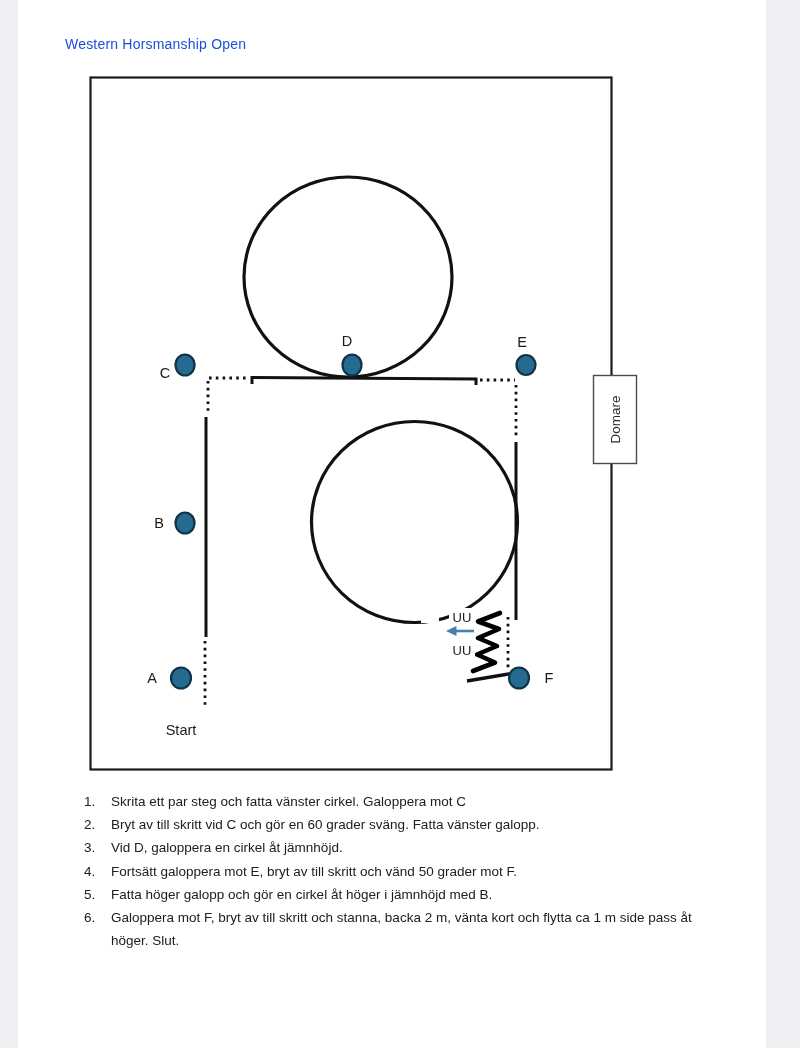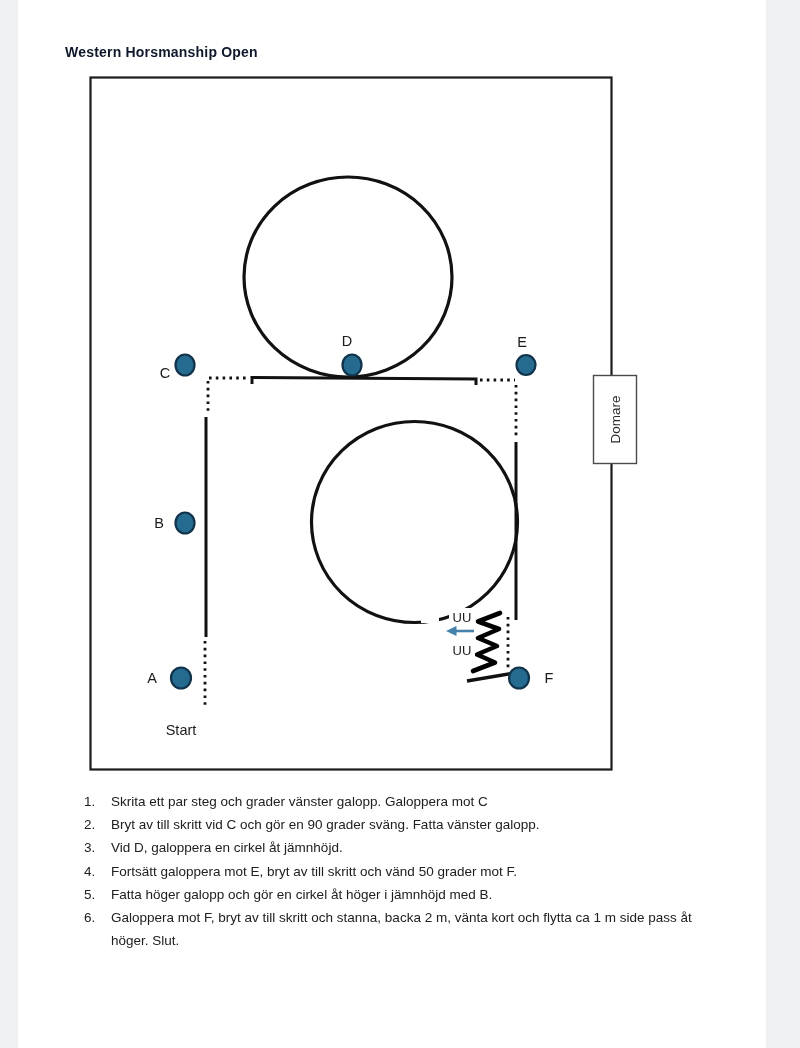--- a/index.html
+++ b/index.html
@@ -8,22 +8,22 @@
     background:#eef0f4;
     font-family:"Liberation Sans",sans-serif;
     position:relative;overflow:hidden;
   }
   .page{
     position:absolute;left:18px;top:0;
     width:748px;height:1048px;
     background:#ffffff;
   }
   .doc-title{
-    position:absolute;left:65px;top:44px;
-    font-size:14px;font-weight:bold;color:#0f172a;
+    position:absolute;left:65px;top:36px;
+    font-size:14px;font-weight:normal;color:#1d4ed8;
     letter-spacing:.2px;
   }
   svg.diagram{position:absolute;left:0;top:0;}
   .instr{
     position:absolute;left:84px;top:790px;width:614px;
     font-size:13.5px;color:#202020;line-height:23.2px;
   }
   .instr-row{display:flex;}
   .instr-num{width:27px;flex:0 0 27px;}
   .instr-text{width:585px;max-width:585px;}
@@ -98,25 +98,25 @@
 
   <rect x="449" y="608" width="26" height="16" fill="#ffffff"></rect>
   <text class="uu-label" x="462" y="621.5" text-anchor="middle">UU</text>
   <rect x="449" y="641" width="26" height="16" fill="#ffffff"></rect>
   <text class="uu-label" x="462" y="654.5" text-anchor="middle">UU</text>
 </svg>
 
 <div class="instr">
   <div class="instr-row">
     <span class="instr-num">1.</span>
-    <span class="instr-text">Skrita ett par steg och grader vänster galopp. Galoppera mot C</span>
+    <span class="instr-text">Skrita ett par steg och fatta vänster cirkel. Galoppera mot C</span>
   </div>
   <div class="instr-row">
     <span class="instr-num">2.</span>
-    <span class="instr-text">Bryt av till skritt vid C och gör en 90 grader sväng. Fatta vänster galopp.</span>
+    <span class="instr-text">Bryt av till skritt vid C och gör en 60 grader sväng. Fatta vänster galopp.</span>
   </div>
   <div class="instr-row">
     <span class="instr-num">3.</span>
     <span class="instr-text">Vid D, galoppera en cirkel åt jämnhöjd.</span>
   </div>
   <div class="instr-row">
     <span class="instr-num">4.</span>
     <span class="instr-text">Fortsätt galoppera mot E, bryt av till skritt och vänd 50 grader mot F.</span>
   </div>
   <div class="instr-row">

